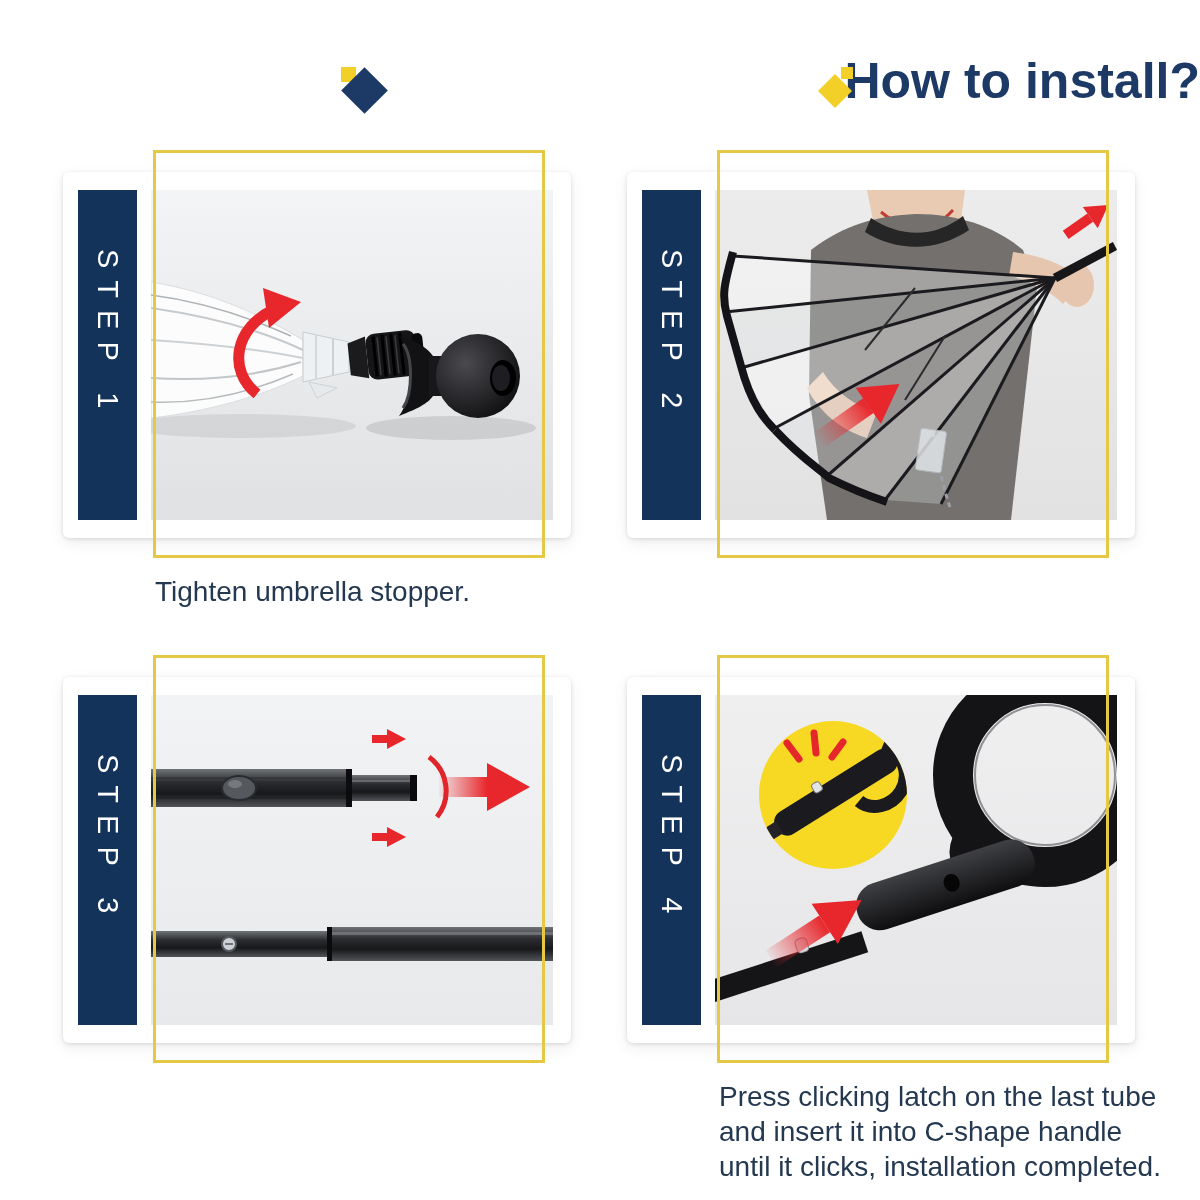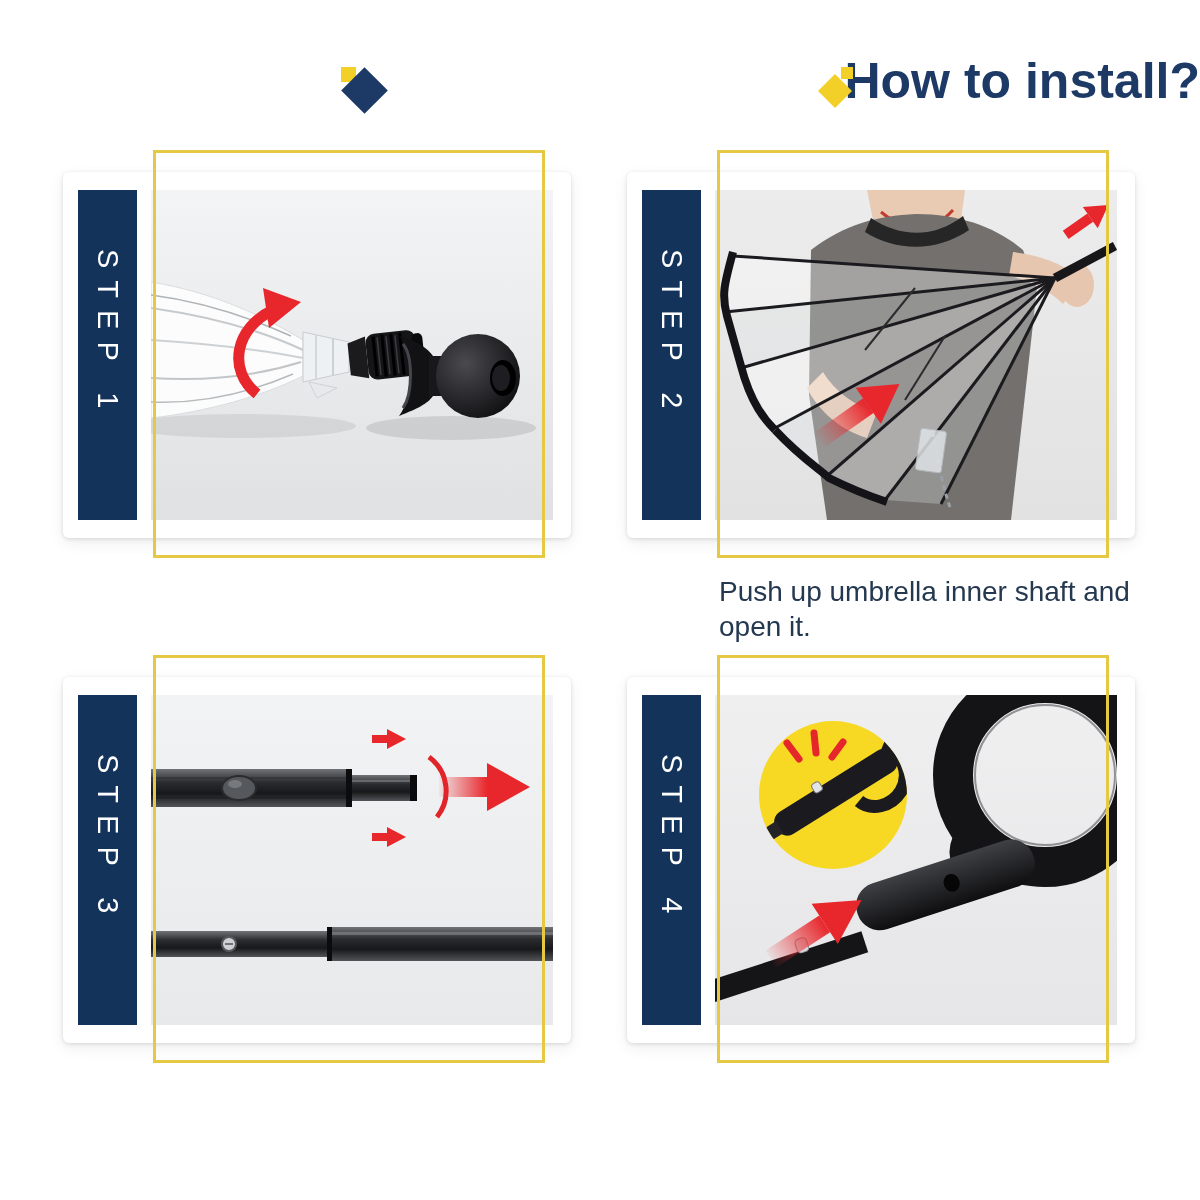--- a/index.html
+++ b/index.html
@@ -100,20 +100,21 @@
         <g>
           <path d="M248,146 C262,158 262,210 248,226 C268,218 276,214 282,206 L282,166 C276,158 268,152 248,146 Z" fill="#121214"></path>
           <path d="M252,154 C262,166 262,204 252,218" fill="none" stroke="#45454b" stroke-width="3"></path>
           <rect x="278" y="166" width="16" height="40" fill="#18181b"></rect>
           <circle cx="327" cy="186" r="42" fill="url(#s1ball)"></circle>
           <ellipse cx="352" cy="188" rx="13" ry="18" fill="#000000"></ellipse>
           <ellipse cx="350" cy="188" rx="9" ry="13" fill="#1e1e22"></ellipse>
         </g>
       </svg>
     </div>
+    <p class="caption">Tighten umbrella stopper.</p>
     <div class="frame"></div>
   </section>
 
   <section class="quad" id="q2">
     <div class="card"></div>
     <div class="bar">
       <span class="bar-text">STEP 2</span>
     </div>
     <div class="photo">
       <svg viewBox="0 0 402 330">
@@ -173,22 +174,20 @@
         <g transform="translate(372,30) rotate(-35)">
           <rect x="-26" y="-5" width="30" height="10" fill="#e8272c"></rect>
           <polygon points="4,-13 26,0 4,13" fill="#e8272c"></polygon>
         </g>
         <g transform="translate(150,218) rotate(-35)">
           <rect x="-58" y="-9" width="62" height="18" fill="url(#s2fade)"></rect>
           <polygon points="4,-22 42,0 4,22" fill="#e8272c"></polygon>
         </g>
       </svg>
     </div>
-    <p class="caption">Push up umbrella inner shaft and
-open it.</p>
     <div class="frame"></div>
   </section>
 
   <section class="quad" id="q3">
     <div class="card"></div>
     <div class="bar">
       <span class="bar-text">STEP 3</span>
     </div>
     <div class="photo">
       <svg viewBox="0 0 402 330">
@@ -305,16 +304,19 @@
             <path d="M168,50 C188,58 196,78 186,96 C176,112 156,116 144,106" stroke="#1b1b1f" stroke-width="13" fill="none"></path>
             <g stroke="#e5262b" stroke-width="7" stroke-linecap="round">
               <line x1="84" y1="64" x2="72" y2="48"></line>
               <line x1="101" y1="58" x2="99" y2="38"></line>
               <line x1="117" y1="62" x2="128" y2="47"></line>
             </g>
           </g>
         </g>
       </svg>
     </div>
+    <p class="caption">Press clicking latch on the last tube
+and insert it into C-shape handle
+until it clicks, installation completed.</p>
     <div class="frame"></div>
   </section>
 
 </div>
 
 </body></html>

